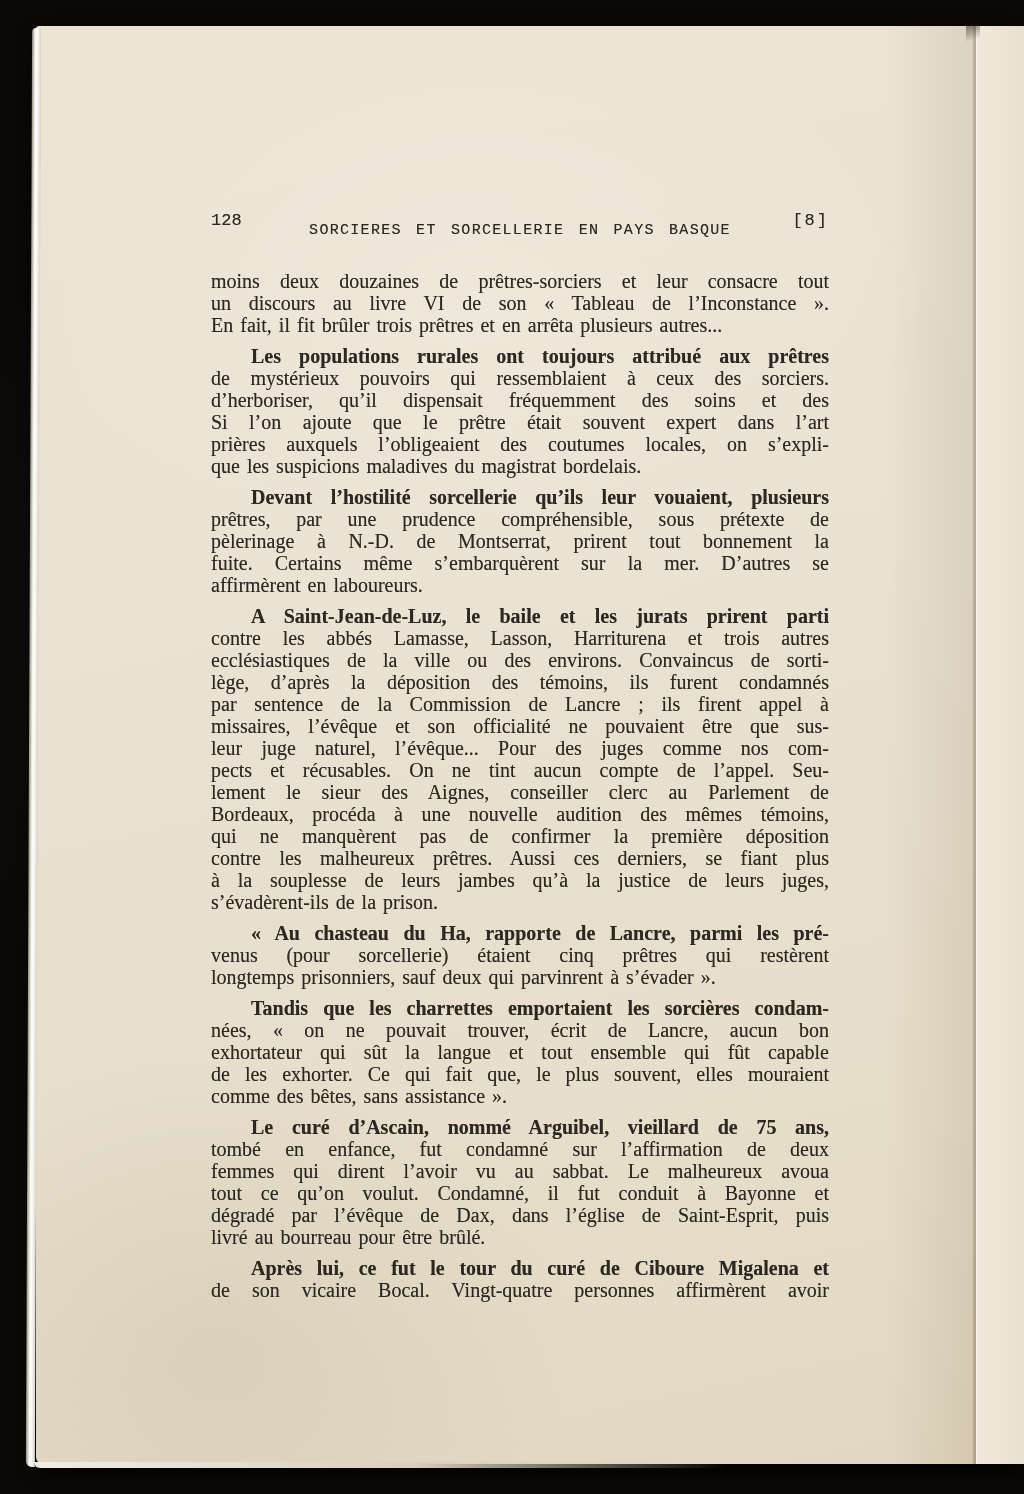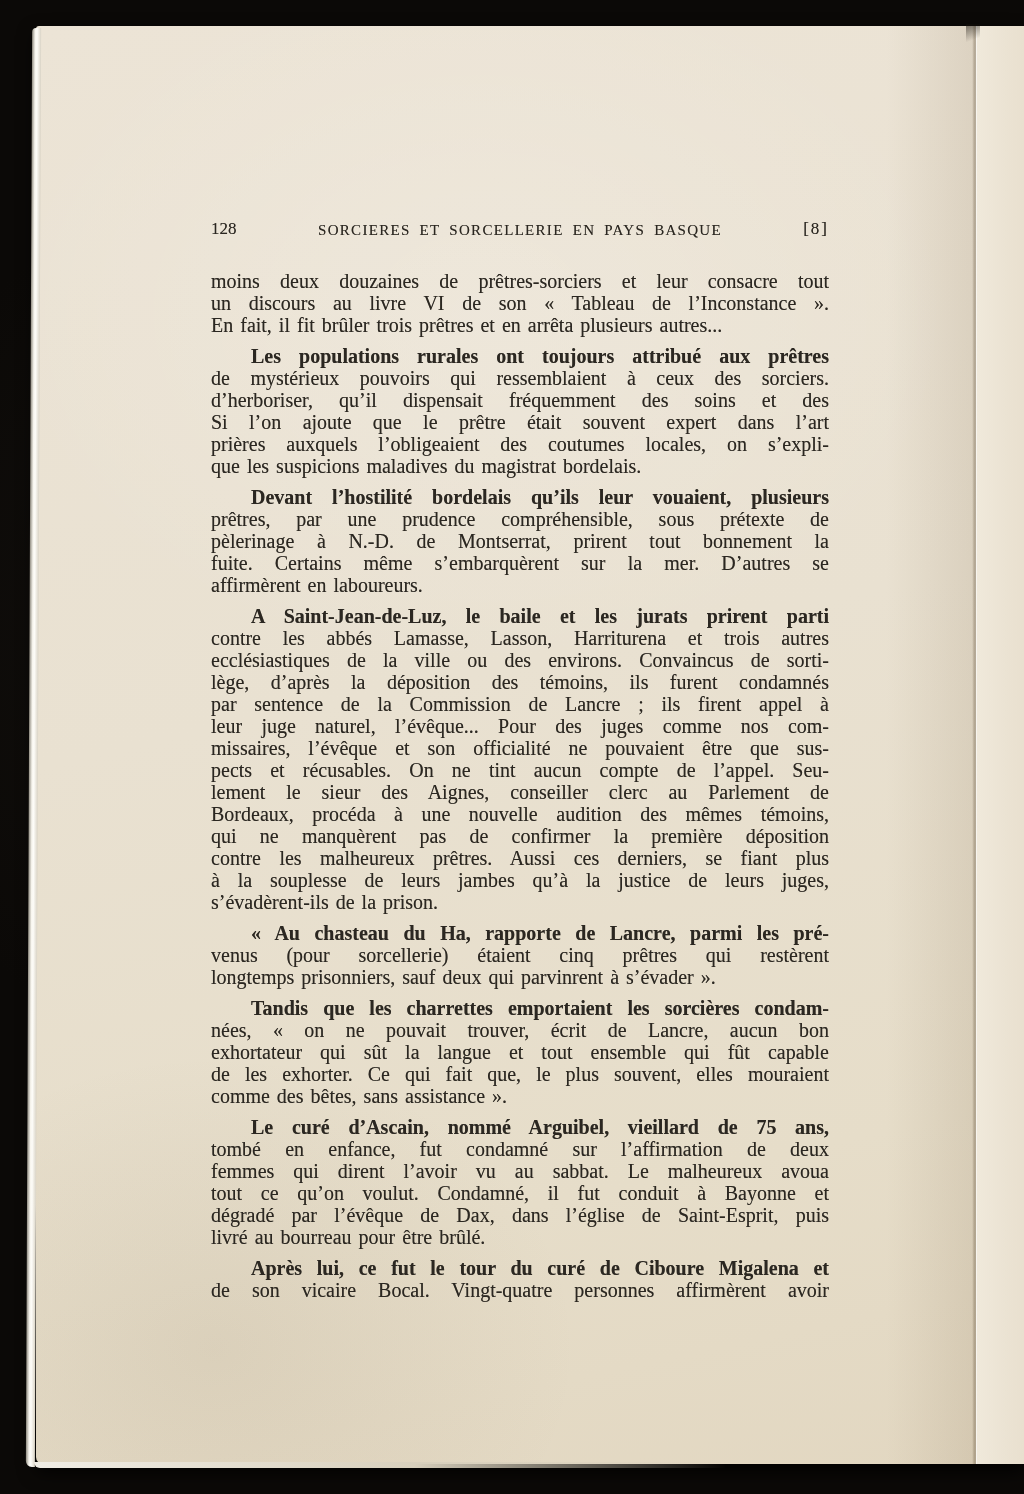--- a/index.html
+++ b/index.html
@@ -100,24 +100,25 @@
   .content {
     position: absolute;
     left: 175px;
     top: 176px;
     width: 618px;
     color: #2b2721;
     text-shadow: 0 0 0.6px rgba(43,39,33,0.45);
   }
   .running-header {
     display: flex;
-    align-items: flex-end;
+    align-items: center;
     justify-content: space-between;
     font-size: 17px;
     margin-bottom: 31px;
+    font-family: Liberation Mono, monospace;
   }
   .running-header .pageno {
     min-width: 40px;
   }
   .running-header .title {
     flex: 1;
     text-align: center;
     font-size: 15px;
     letter-spacing: 1.3px;
     word-spacing: 4px;
@@ -176,34 +177,34 @@
           </div>
           <div class="para indent">
             <div class="line">Les populations rurales ont toujours attribué aux prêtres</div>
             <div class="line">de mystérieux pouvoirs qui ressemblaient à ceux des sorciers.</div>
             <div class="line">d’herboriser, qu’il dispensait fréquemment des soins et des</div>
             <div class="line">Si l’on ajoute que le prêtre était souvent expert dans l’art</div>
             <div class="line">prières auxquels l’obligeaient des coutumes locales, on s’expli-</div>
             <div class="line last">que les suspicions maladives du magistrat bordelais.</div>
           </div>
           <div class="para indent">
-            <div class="line">Devant l’hostilité bordelais qu’ils leur vouaient, plusieurs</div>
+            <div class="line">Devant l’hostilité sorcellerie qu’ils leur vouaient, plusieurs</div>
             <div class="line">prêtres, par une prudence compréhensible, sous prétexte de</div>
             <div class="line">pèlerinage à N.-D. de Montserrat, prirent tout bonnement la</div>
             <div class="line">fuite. Certains même s’embarquèrent sur la mer. D’autres se</div>
             <div class="line last">affirmèrent en laboureurs.</div>
           </div>
           <div class="para indent">
             <div class="line">A Saint-Jean-de-Luz, le baile et les jurats prirent parti</div>
             <div class="line">contre les abbés Lamasse, Lasson, Harriturena et trois autres</div>
             <div class="line">ecclésiastiques de la ville ou des environs. Convaincus de sorti-</div>
             <div class="line">lège, d’après la déposition des témoins, ils furent condamnés</div>
             <div class="line">par sentence de la Commission de Lancre ; ils firent appel à</div>
+            <div class="line">missaires, l’évêque et son officialité ne pouvaient être que sus-</div>
             <div class="line">leur juge naturel, l’évêque... Pour des juges comme nos com-</div>
-            <div class="line">missaires, l’évêque et son officialité ne pouvaient être que sus-</div>
             <div class="line">pects et récusables. On ne tint aucun compte de l’appel. Seu-</div>
             <div class="line">lement le sieur des Aignes, conseiller clerc au Parlement de</div>
             <div class="line">Bordeaux, procéda à une nouvelle audition des mêmes témoins,</div>
             <div class="line">qui ne manquèrent pas de confirmer la première déposition</div>
             <div class="line">contre les malheureux prêtres. Aussi ces derniers, se fiant plus</div>
             <div class="line">à la souplesse de leurs jambes qu’à la justice de leurs juges,</div>
             <div class="line last">s’évadèrent-ils de la prison.</div>
           </div>
           <div class="para indent">
             <div class="line">« Au chasteau du Ha, rapporte de Lancre, parmi les pré-</div>

